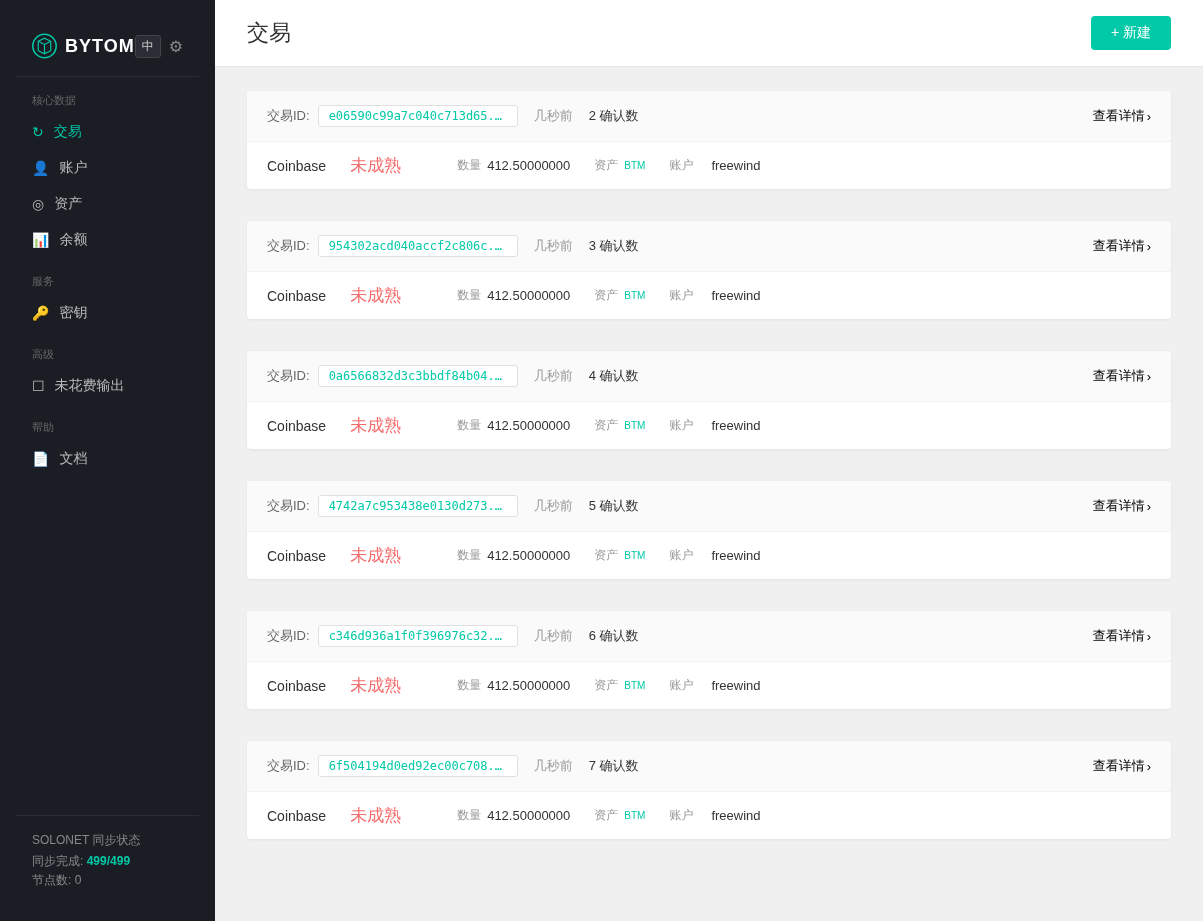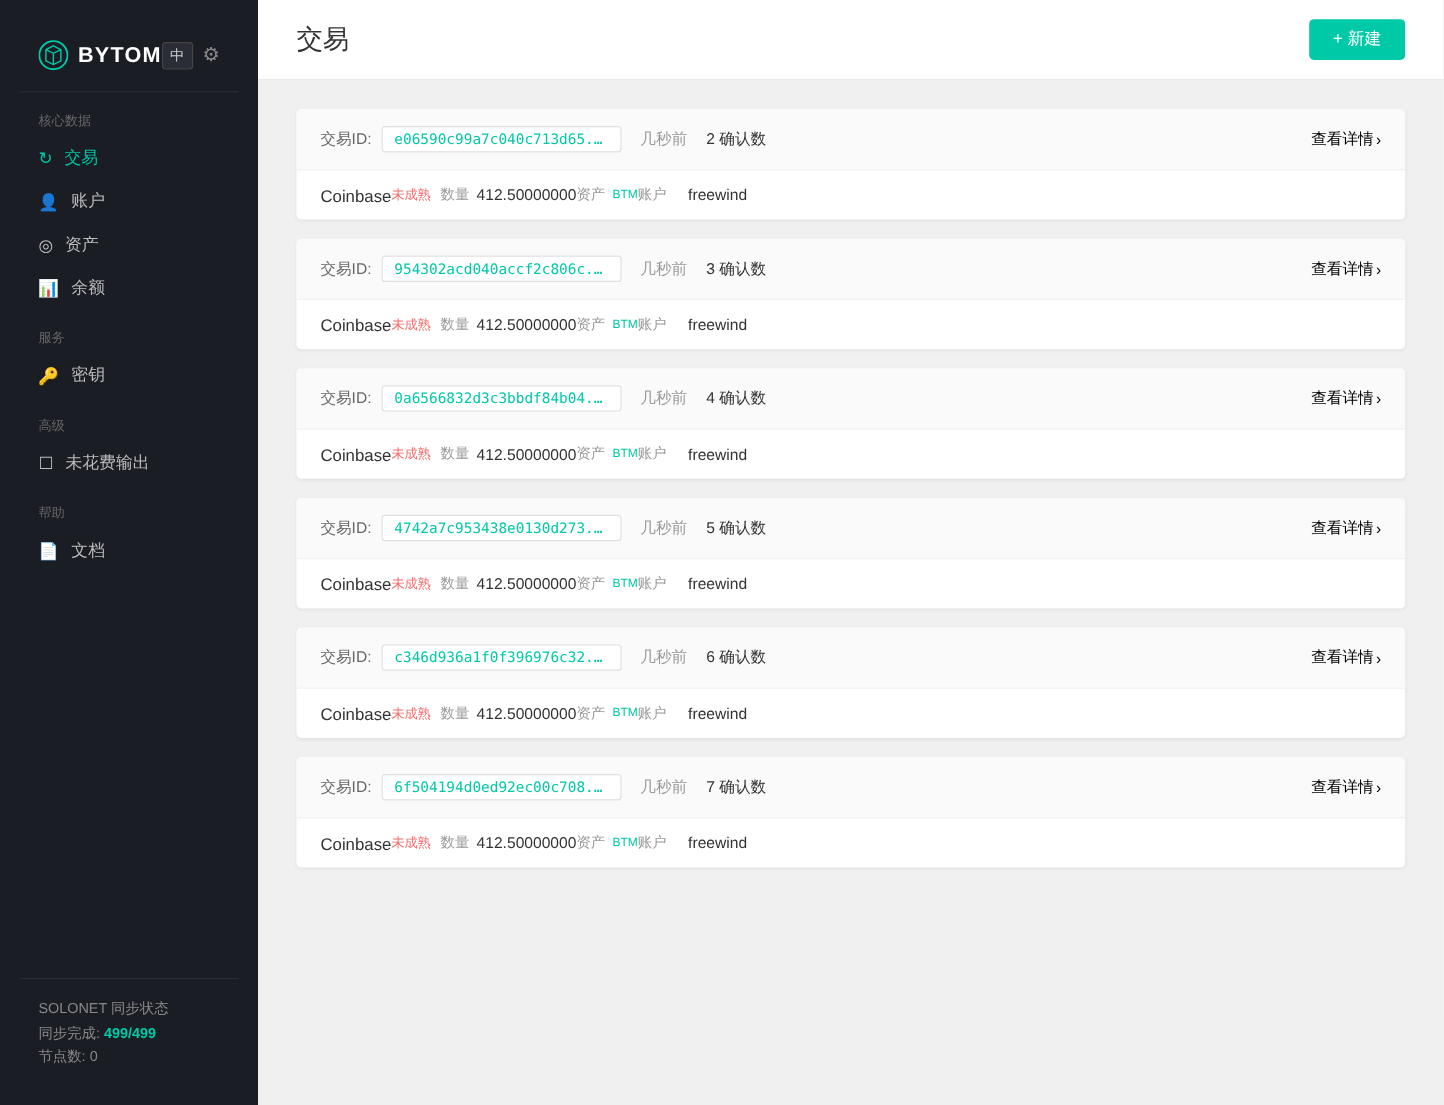--- a/index.html
+++ b/index.html
@@ -122,21 +122,21 @@
       flex: 1;
       overflow-y: auto;
       padding: 24px 32px;
       background: #f0f0f0;
     }
 
     
     .tx-card {
       background: #fff;
       border-radius: 4px;
-      margin-bottom: 16px;
+      margin-bottom: 32px;
       box-shadow: 0 1px 3px rgba(0,0,0,0.06);
       overflow: hidden;
     }
     .tx-header {
       display: flex;
       align-items: center;
       padding: 14px 20px;
       border-bottom: 1px solid #f2f2f2;
       background: #fafafa;
     }
@@ -177,29 +177,30 @@
       display: flex;
       align-items: center;
       gap: 2px;
       text-decoration: none;
     }
 
     .tx-body {
       display: flex;
       align-items: center;
       padding: 12px 20px;
+      gap: 24px;
     }
     .tx-source {
       color: #333;
       font-size: 14px;
       font-weight: 500;
     }
     .tx-status {
       color: #f56c6c;
-      font-size: 11px;
+      font-size: 17px;
     }
     .tx-field {
       display: flex;
       align-items: center;
       gap: 6px;
     }
     .tx-field-label {
       color: #999;
       font-size: 12px;
     }

